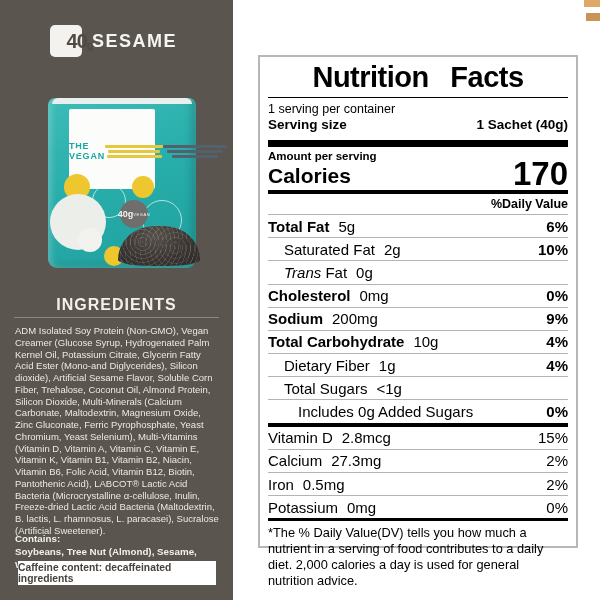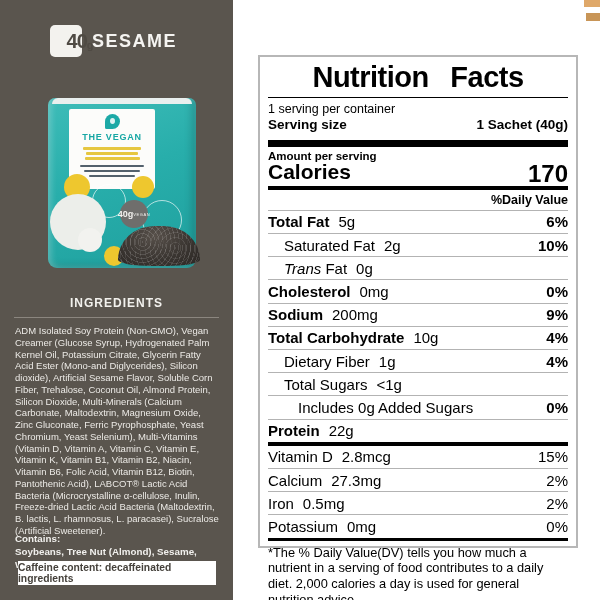--- a/index.html
+++ b/index.html
@@ -19,21 +19,21 @@
     font-weight:bold; letter-spacing:1.5px; }
 
   
   .packet { position:absolute; left:48px; top:98px; width:148px; height:170px; }
   .packet-body { position:absolute; inset:0; border-radius:7px 7px 9px 9px;
     background:linear-gradient(160deg,#3dbcb8 0%, #28aeab 45%, #1fa09e 100%);
     box-shadow:inset 3px 0 6px rgba(255,255,255,.25), inset -4px -2px 8px rgba(0,0,0,.18); }
   .packet-crimp { position:absolute; left:4px; right:4px; top:0; height:6px;
     background:#e9efee; border-radius:6px 6px 0 0; }
   .packet-label { position:absolute; left:21px; top:11px; width:86px; height:80px;
-    background:#fcfcfa; border-radius:2px; display:flex; flex-direction:column; align-items:center; }
+    background:#fcfcfa; border-radius:2px; display:flex; align-items:center; }
   .packet-logo { width:15px; height:15px; border-radius:50% 50% 50% 10%; background:#1ca9a6; margin-top:5px;
     position:relative; }
   .packet-logo::after { content:""; position:absolute; left:5px; top:4px; width:5px; height:6px;
     border-radius:50%; background:rgba(255,255,255,.85); }
   .packet-brand { color:#17a7a4; font-size:9px; font-weight:bold; letter-spacing:.8px; margin-top:3px; }
   .tbar { height:2.5px; border-radius:1px; }
   .tbar.y { background:#e6c740; }
   .tbar.d { background:#53616c; }
   .bargroup { display:flex; flex-direction:column; align-items:center; gap:2.5px; margin-top:5px; }
   .circ { position:absolute; border-radius:50%; }
@@ -44,21 +44,21 @@
   .gray-badge .gb1 { font-size:9px; font-weight:bold; line-height:1; }
   .gray-badge .gb2 { font-size:4px; letter-spacing:.6px; margin-top:1px; }
   .sesame-pile { position:absolute; left:118px; top:226px; width:82px; height:40px;
     background:radial-gradient(ellipse at 45% 25%, #57504a 0%, #3a3531 55%, #2b2724 100%);
     border-radius:50% 50% 46% 46% / 95% 95% 18% 18%; }
   .sesame-pile::after { content:""; position:absolute; inset:0; border-radius:inherit;
     background:repeating-radial-gradient(circle at 30% 40%, rgba(255,255,255,.14) 0 .7px, transparent 1px 4px),
                repeating-radial-gradient(circle at 70% 55%, rgba(255,255,255,.10) 0 .7px, transparent 1px 5px); }
 
   .ing-title { position:absolute; left:0; top:296px; width:233px; text-align:center;
-    color:#f2f1ed; font-size:12px; font-weight:bold; letter-spacing:1px; }
+    color:#f2f1ed; font-size:16px; font-weight:bold; letter-spacing:1px; }
   .ing-underline { position:absolute; left:14px; top:317px; width:205px; height:1px; background:#8b867f; }
   .ing-text { position:absolute; left:15px; top:325px; width:206px; color:#eceae6;
     font-size:9.5px; line-height:1.24; }
 
   .contains-block { position:absolute; left:15px; top:532px; width:210px; color:#f1f0ed;
     font-size:9.8px; font-weight:bold; line-height:1.35; }
   .caffeine-box { position:absolute; left:18px; top:561px; width:198px; height:24px;
     background:#ffffff; color:#45413b; font-size:10.3px; font-weight:bold;
     display:flex; align-items:center; justify-content:center; }
 
@@ -73,21 +73,21 @@
     word-spacing:14px; margin-top:5px; line-height:1.1; }
   .hr-thin { height:1px; background:#000; margin-top:3px; }
   .hr-row { border-top:1px solid #b3b3b3; }
   .nf-serv1 { font-size:12.5px; margin-top:4px; }
   .nf-serv2 { display:flex; justify-content:space-between; font-size:13.5px; font-weight:bold; margin-top:1px; padding-bottom:8px; }
   .bar { background:#000; }
   .bar7 { height:7px; } .bar4 { height:4px; } .bar3 { height:3px; }
   .nf-aps { font-size:11.5px; font-weight:bold; margin-top:3px; }
   .nf-calrow { display:flex; justify-content:space-between; align-items:flex-end; margin-top:-2px; padding-bottom:2px; }
   .nf-callabel { font-size:21px; font-weight:bold; }
-  .nf-calval { font-size:24px; font-weight:900; line-height:.85;margin-left:18px; }
+  .nf-calval { font-size:33px; font-weight:900; line-height:.85;margin-left:18px; }
   .nf-dvh { text-align:right; font-size:12.5px; font-weight:bold; padding:3px 0 3px; }
   .nrow { display:flex; align-items:baseline; font-size:15px; padding:2.6px 0; }
   .nrow .amt { margin-left:9px; }
   .nrow .dv { margin-left:auto; }
   .b { font-weight:bold; }
   .ind1 { padding-left:16px; } .ind2 { padding-left:30px; }
   .nf-foot { font-size:12.8px; line-height:1.23; padding-top:4px; }
 </style>
 </head>
 <body>
@@ -203,25 +203,20 @@
         </div>
         <div class="nrow ind1 hr-row">
           <span class="">Total Sugars</span>
           <span class="amt">&lt;1g</span>
           <span class="dv"></span>
         </div>
         <div class="nrow ind2 hr-row">
           <span class="">Includes 0g Added Sugars</span>
           <span class="dv b">0%</span>
         </div>
-        <div class="nrow hr-row">
-          <span class="b">Protein</span>
-          <span class="amt">22g</span>
-          <span class="dv"></span>
-        </div>
       </div>
     <div class="bar bar4"></div>
     <div>
         <div class="nrow">
           <span class="">Vitamin D</span>
           <span class="amt">2.8mcg</span>
           <span class="dv">15%</span>
         </div>
         <div class="nrow hr-row">
           <span class="">Calcium</span>

